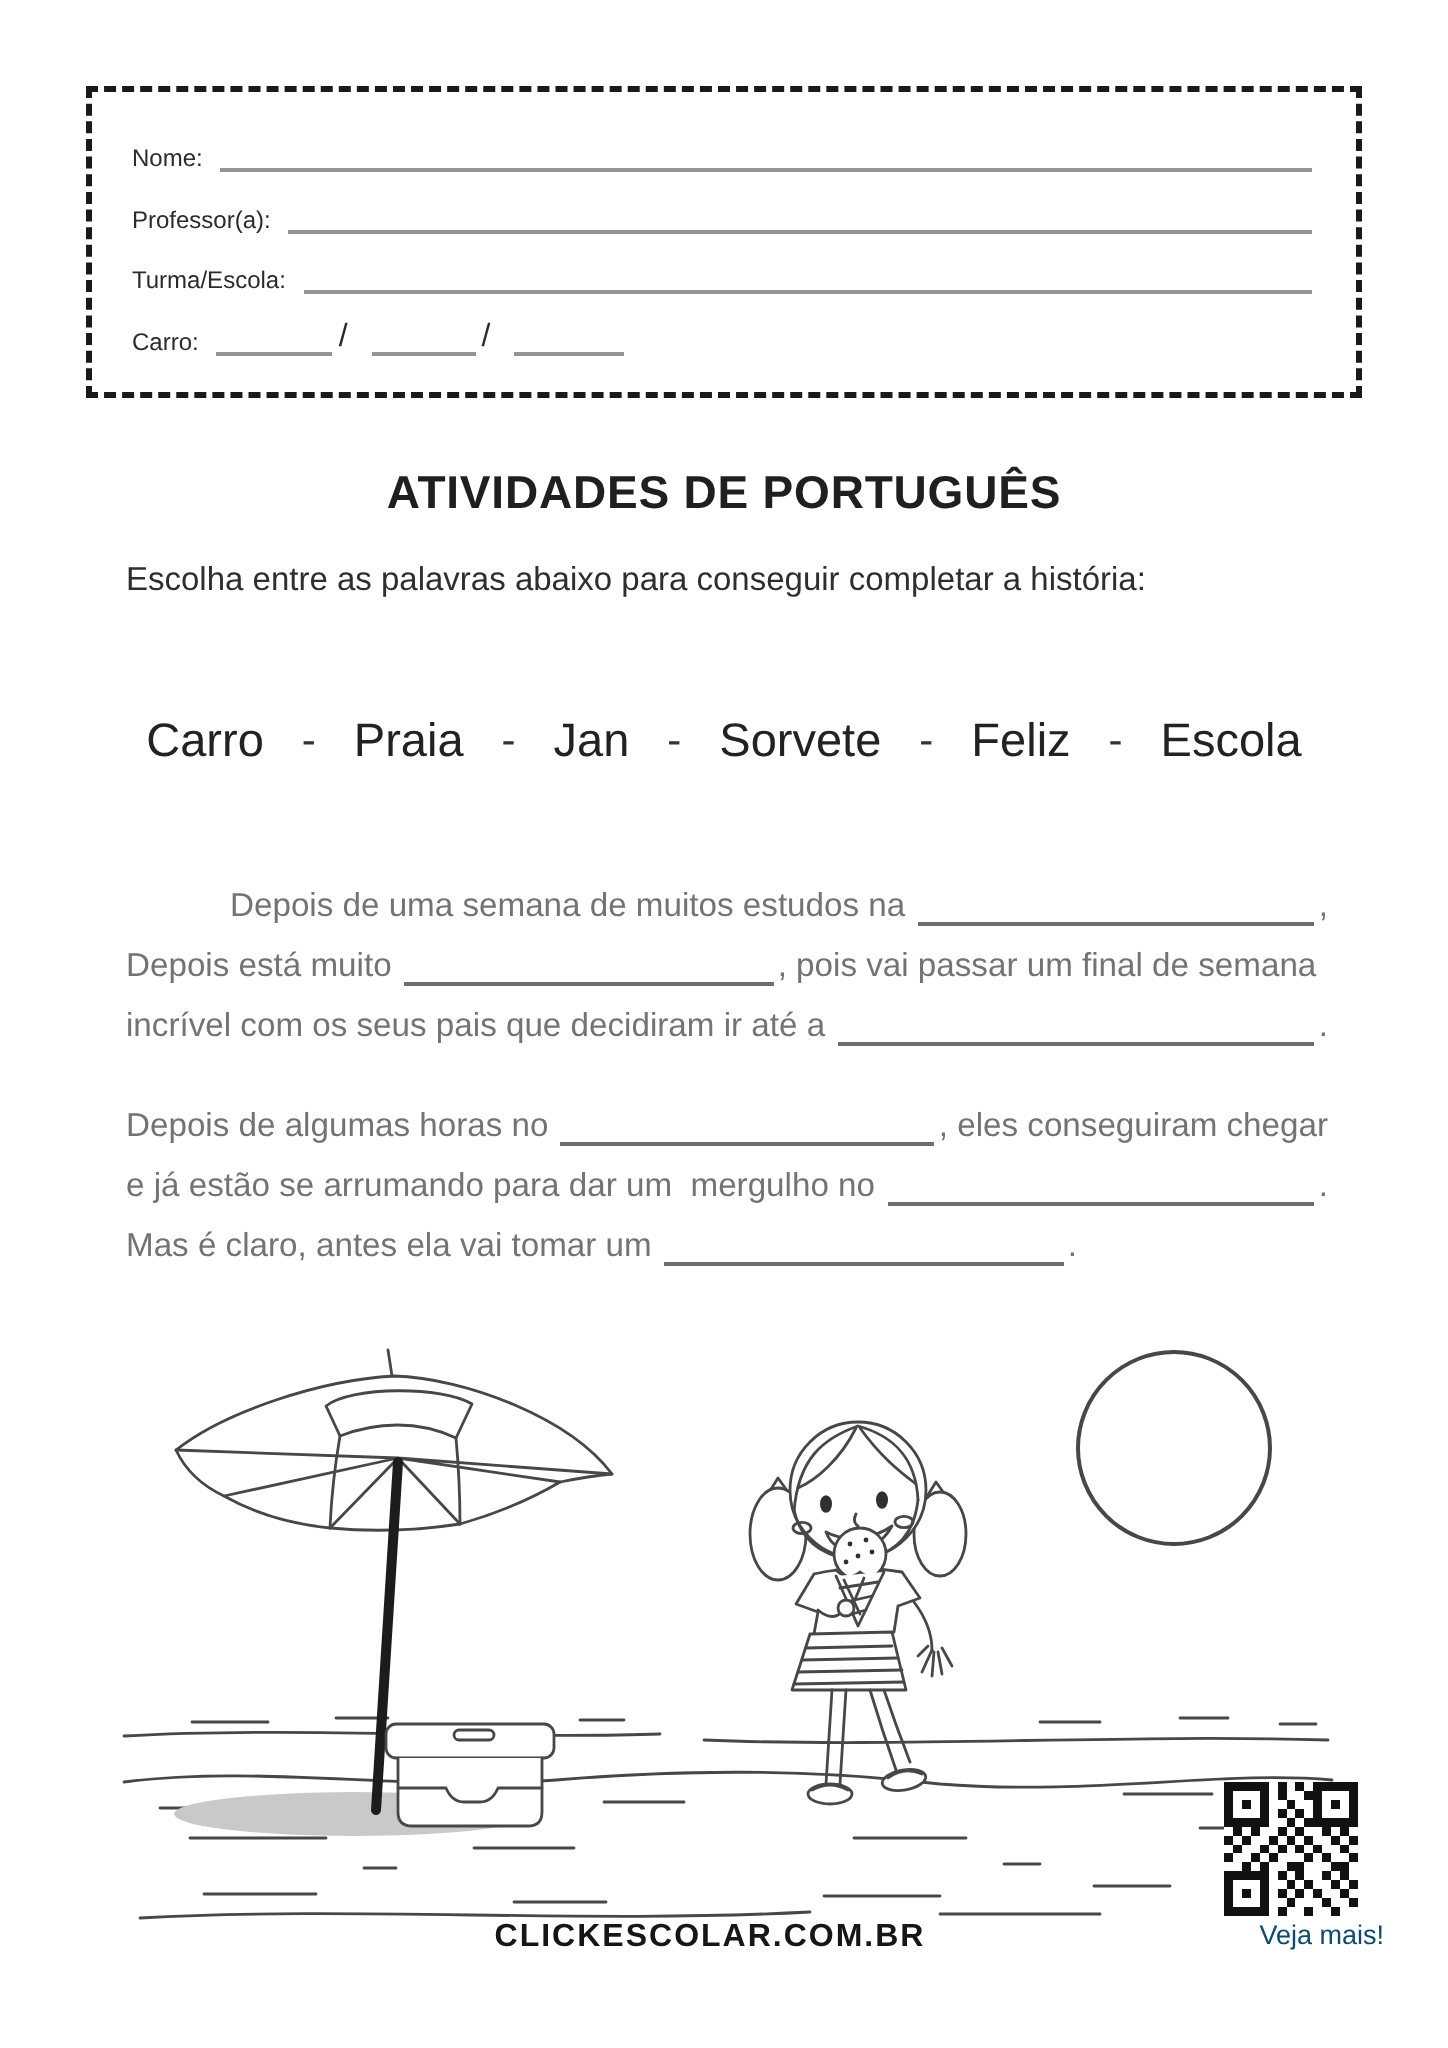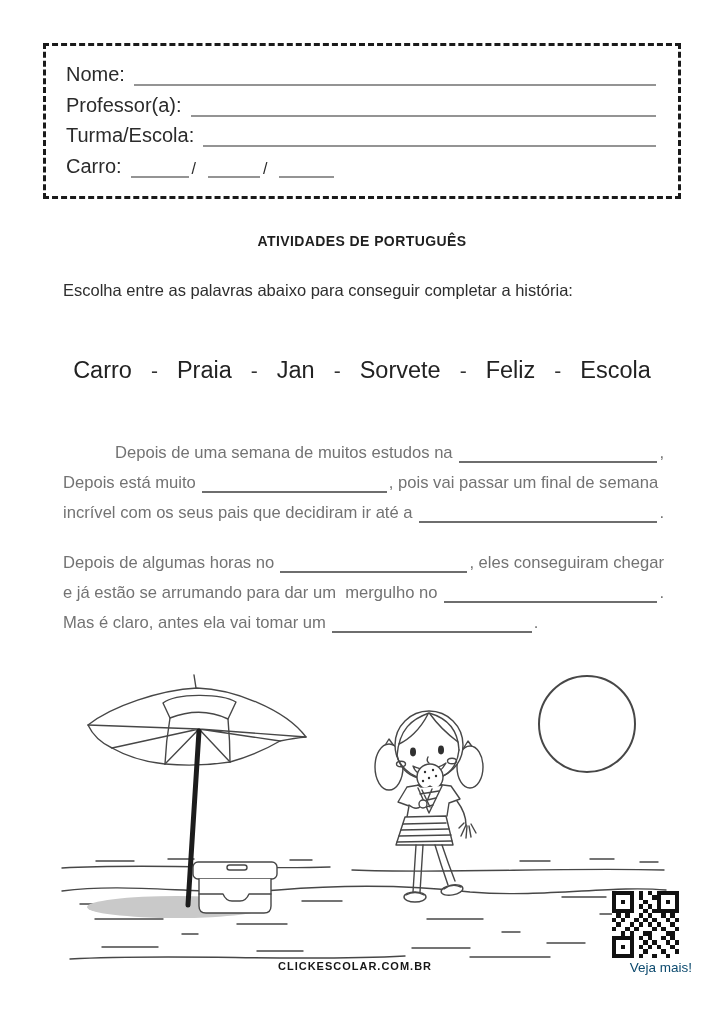--- a/index.html
+++ b/index.html
@@ -7,29 +7,29 @@
     position:relative;width:724px;height:1024px;margin:0 auto;background:#ffffff;
     font-family:"Liberation Sans",sans-serif;color:#2e2e2e;overflow:hidden;
   }
   
   .id-box{
     position:absolute;left:43px;top:43px;width:638px;height:156px;box-sizing:border-box;
     border:3px dashed #1a1a1a;padding:10px 22px 12px 20px;
     display:flex;flex-direction:column;justify-content:space-evenly;
   }
   .field{display:flex;align-items:flex-end;height:24px;}
-  .field .label{font-size:20px;color:#2b2b2b;white-space:pre;}
+  .field .label{font-size:12px;color:#2b2b2b;white-space:pre;}
   .fill-line{flex:1;height:18px;border-bottom:2px solid #949494;margin-left:9px;}
   .fill-line.short{flex:none;width:58px;}
   .fill-line.short2{flex:none;width:52px;}
   .fill-line.short3{flex:none;width:55px;}
   .slash{font-size:16px;margin:0 3px;color:#2b2b2b;}
   
   .title{position:absolute;top:233px;left:0;width:724px;text-align:center;
-    font-size:14px;font-weight:bold;letter-spacing:.4px;color:#1f1f1f;margin:0;}
+    font-size:23px;font-weight:bold;letter-spacing:.4px;color:#1f1f1f;margin:0;}
   .instruction{position:absolute;top:281px;left:63px;width:601px;font-size:16.5px;margin:0;}
   
   .word-bank{position:absolute;top:357px;left:43px;width:638px;
     display:flex;justify-content:center;align-items:center;
     font-size:23.5px;color:#222;}
   .wb-sep{margin:0 19px;font-size:21px;color:#333;}
   
   .story{position:absolute;left:63px;width:601px;font-size:16.6px;color:#737373;}
   .story.p1{top:433px;}
   .story.p2{top:543px;}
@@ -42,21 +42,21 @@
   .blank.w190{width:190px;}
   .blank.w200{width:200px;}
   
   .illustration{position:absolute;left:0;top:655px;width:724px;height:315px;}
   
   .qr{position:absolute;left:612px;top:891px;width:67px;height:67px;}
   .qr svg{width:100%;height:100%;}
   .qr-caption{position:absolute;left:600px;top:960px;width:92px;text-align:right;
     font-size:13.5px;color:#0c4a6e;}
   .site{position:absolute;top:960px;left:0;width:710px;text-align:center;
-    font-size:11px;font-weight:bold;letter-spacing:1px;color:#161616;}
+    font-size:16px;font-weight:bold;letter-spacing:1px;color:#161616;}
 </style>
 </head>
 <body>
 
 <div class="page">
 
   <div class="id-box">
     <div class="field">
       <span class="label">Nome:</span>
       <span class="fill-line"></span>

